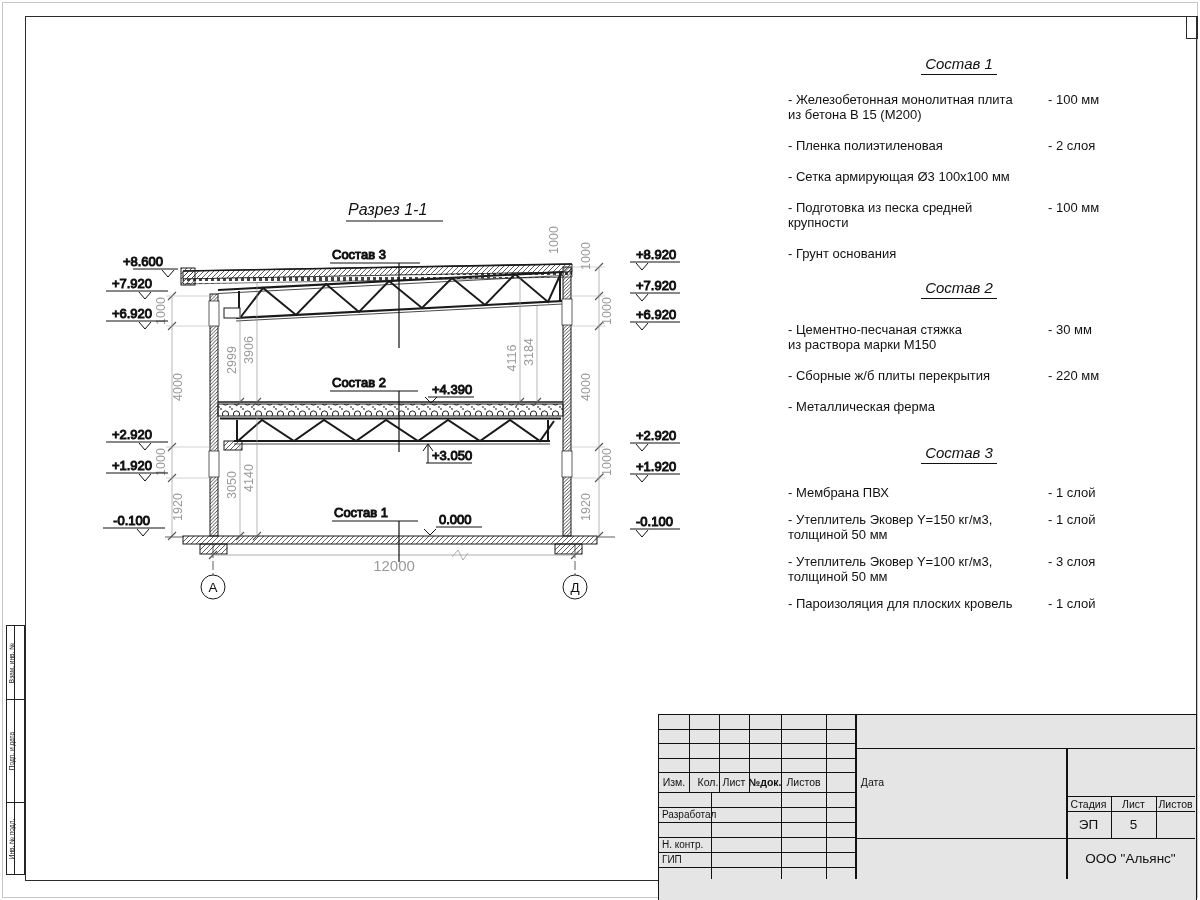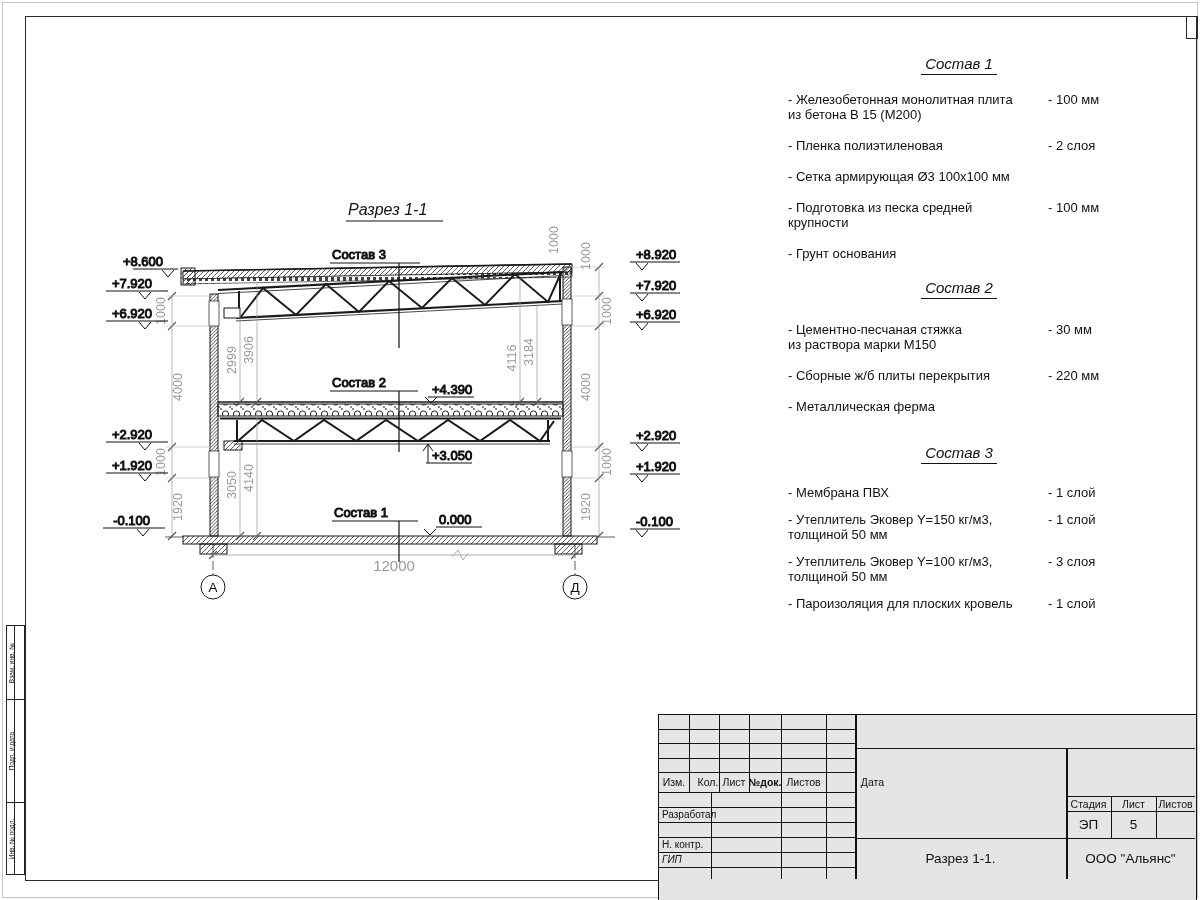--- a/index.html
+++ b/index.html
@@ -377,25 +377,24 @@
 
     <div class="tc" style="left:0;top:57px;width:30px;height:20px;">Изм.</div>
     <div class="tc" style="left:34px;top:57px;width:30px;height:20px;">Кол.</div>
     <div class="tc" style="left:60px;top:57px;width:30px;height:20px;">Лист</div>
     <div class="tc" style="left:90px;top:57px;width:32px;height:20px;font-weight:bold;">№док.</div>
     <div class="tc" style="left:122px;top:57px;width:45px;height:20px;">Листов</div>
     <div class="tc" style="left:167px;top:57px;width:29px;height:20px;margin-left:32px;">Дата</div>
 
     <div class="tc left" style="left:0;top:92px;width:52px;height:15px;">Разработал</div>
     <div class="tc left" style="left:0;top:122px;width:52px;height:15px;">Н. контр.</div>
-    <div class="tc left" style="left:0;top:137px;width:52px;height:15px;font-style:italic;">ГИП</div>
+    <div class="tc left" style="left:0;top:137px;width:52px;height:15px;">ГИП</div>
 
     <div class="tc" style="left:407px;top:81px;width:45px;height:15px;">Стадия</div>
     <div class="tc" style="left:452px;top:81px;width:45px;height:15px;">Лист</div>
     <div class="tc" style="left:497px;top:81px;width:39px;height:15px;">Листов</div>
     <div class="tc big" style="left:407px;top:96px;width:45px;height:27px;">ЭП</div>
     <div class="tc big" style="left:452px;top:96px;width:45px;height:27px;">5</div>
     <div class="tc big" style="left:497px;top:96px;width:39px;height:27px;"></div>
 
-    <div class="tc big" style="left:196px;top:123px;width:211px;height:41px;">Разрез  1-1.</div>
     <div class="tc big" style="left:407px;top:123px;width:129px;height:41px;">ООО "Альянс"</div>
   </div>
 </div>
 
 </body></html>

